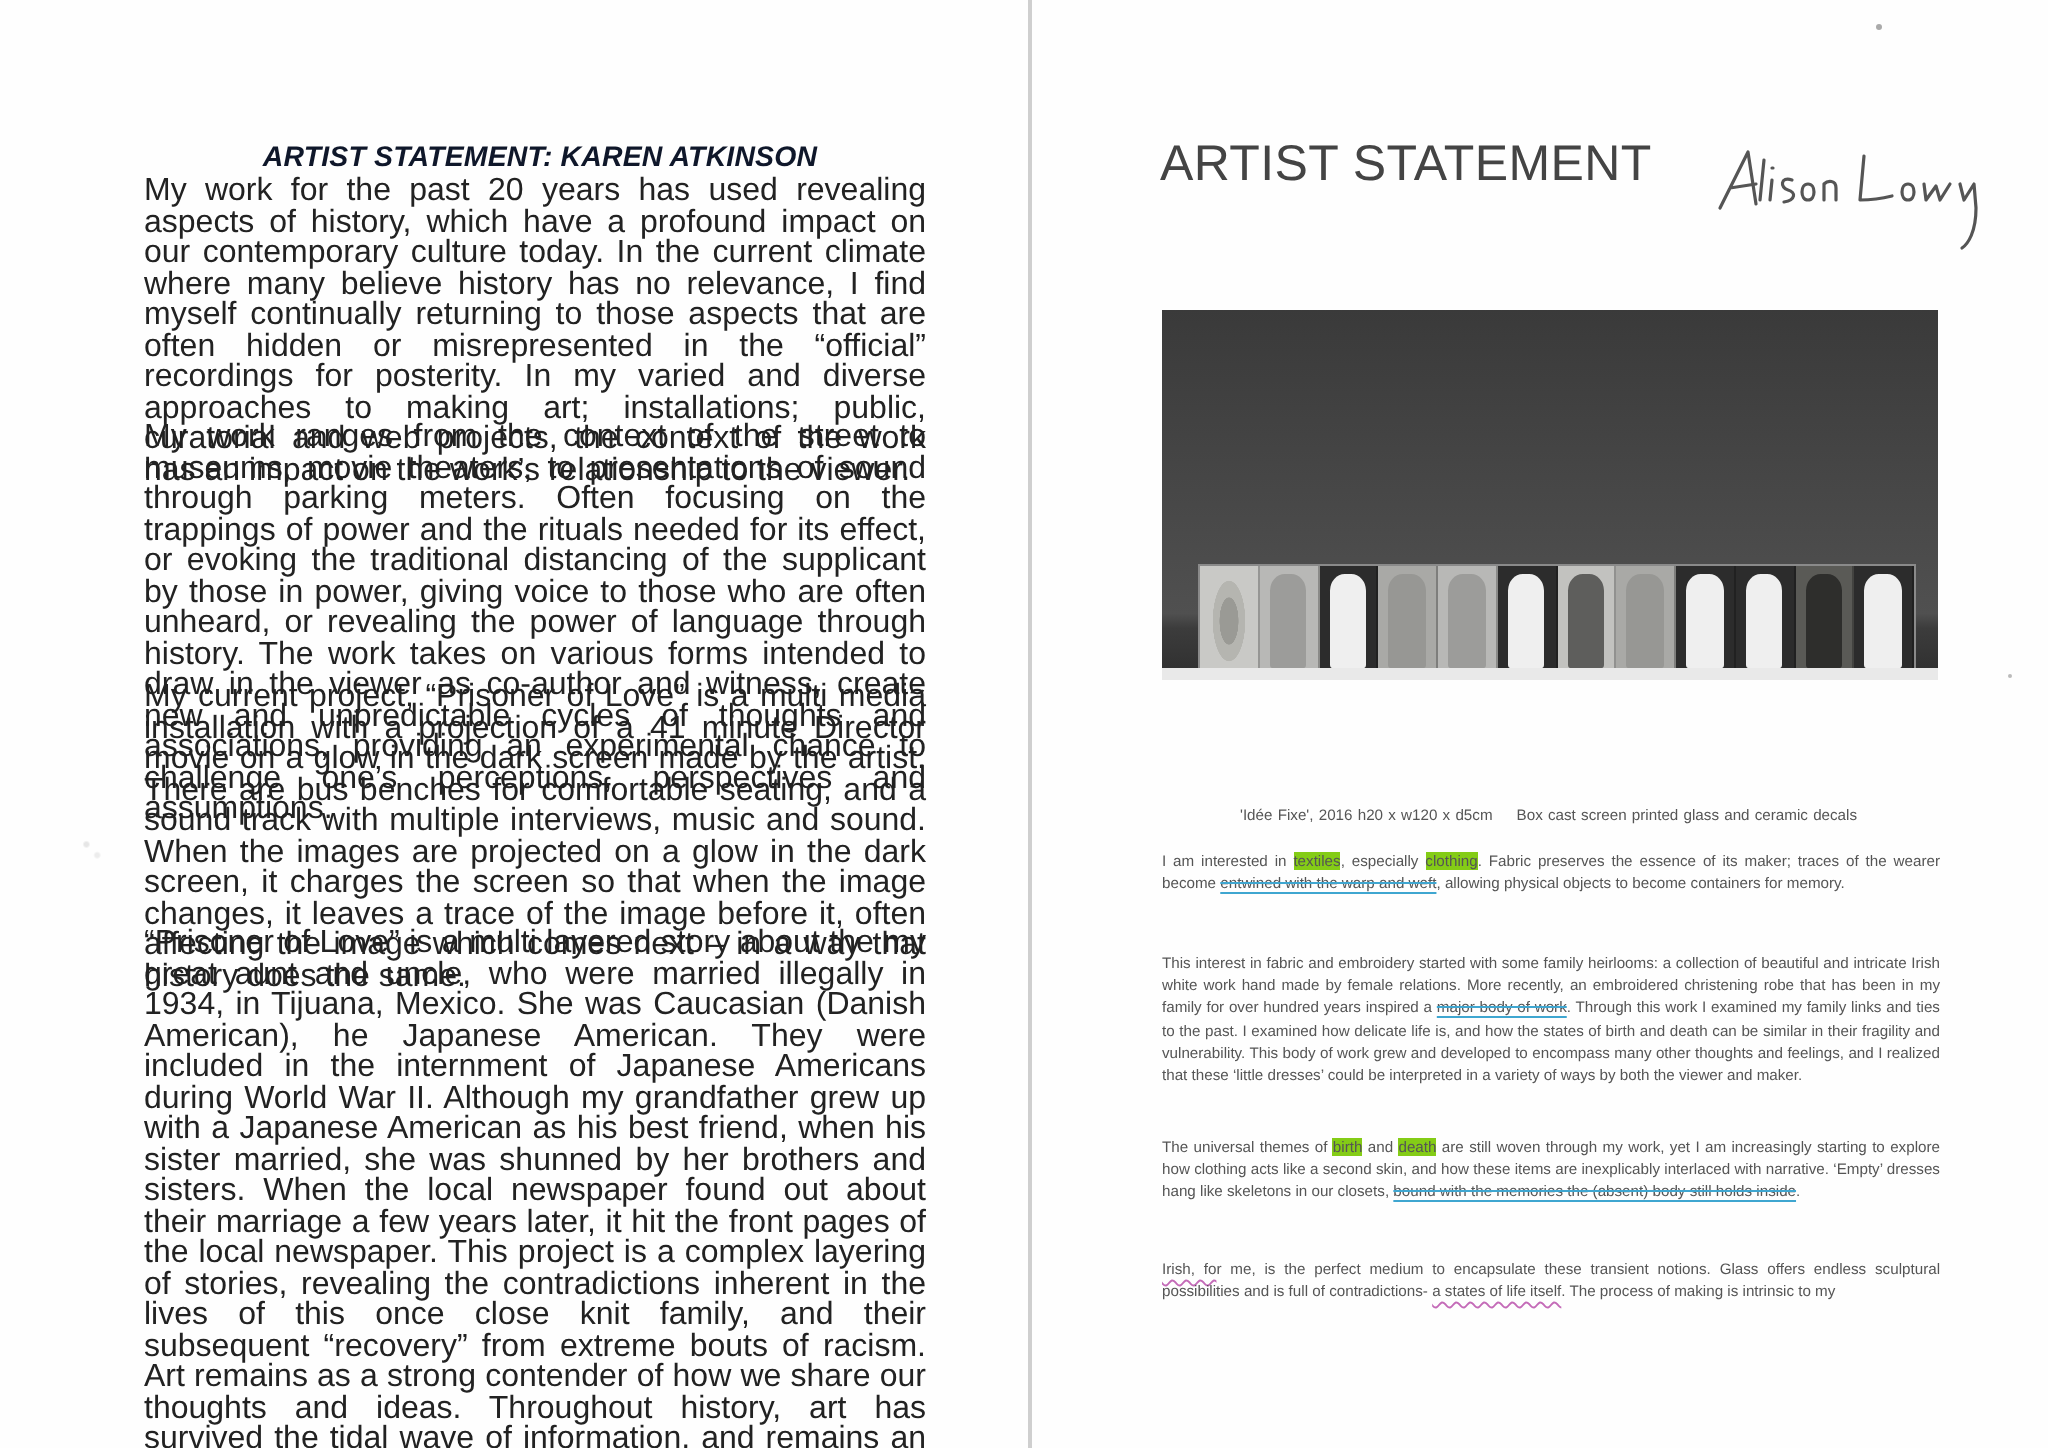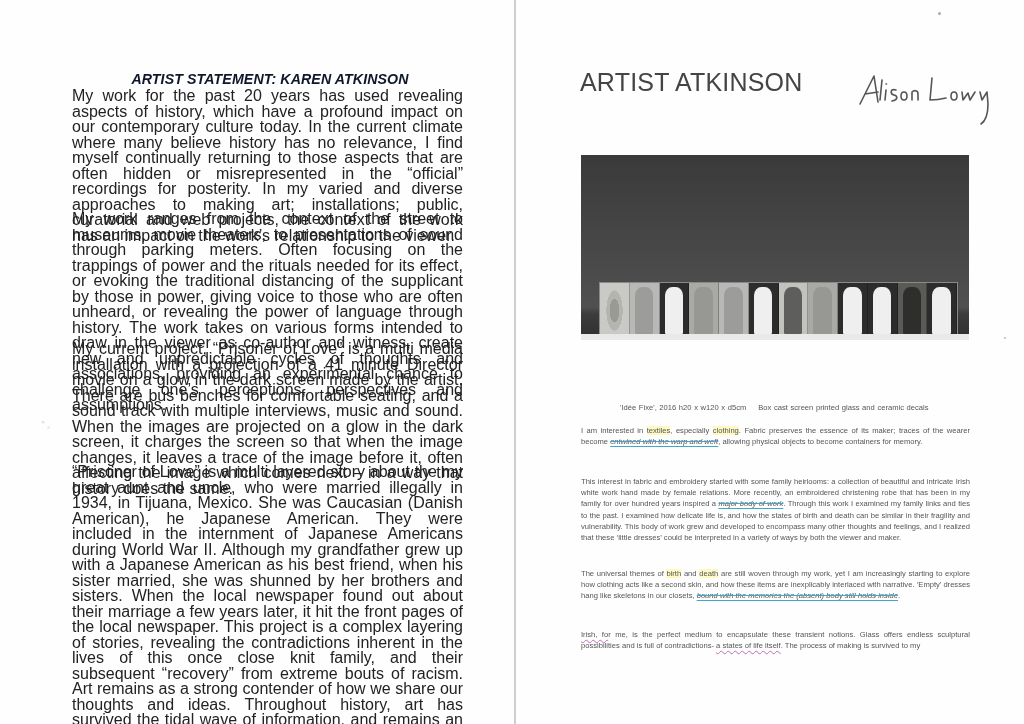--- a/index.html
+++ b/index.html
@@ -48,44 +48,44 @@
   }
   .caption {
     position:absolute; left:620px; top:403px; width:335px;
     font-size:7.6px; color:#555; word-spacing:0.5px; white-space:nowrap;
   }
   .caption .c-gap { display:inline-block; width:12px; }
   .r-para {
     position:absolute; left:581px; width:389px;
     font-size:7.6px; line-height:11.2px; color:#555; text-align:justify;
   }
-  .hl { background:#fef9c3; }
+  .hl { background:#84cc16; }
   .ul { text-decoration-color:#3fa6d0; text-decoration-thickness:1px; text-underline-offset:2px; }
   .ulp { text-decoration: underline wavy; text-decoration-color:#c46bb8; text-decoration-thickness:1px; text-underline-offset:2px; }
-  .strike-ul { text-decoration: underline line-through; text-decoration-color:#3fa6d0; text-underline-offset:2px;font-style:italic; }
+  .strike-ul { text-decoration: underline line-through; text-decoration-color:#3fa6d0; text-underline-offset:2px; }
   .mark-dot { position:absolute; left:938px; top:12px; width:3px; height:3px; background:#aaa; border-radius:50%; }
   .mark-dot2 { position:absolute; left:1004px; top:337px; width:2px; height:2px; background:#bbb; border-radius:50%; }
 </style>
 </head>
 <body>
 
 <div class="page page-left">
   <div class="l-title">ARTIST STATEMENT: KAREN ATKINSON</div>
   <p class="l-para" style="top:88px;margin:0">My work for the past 20 years has used revealing aspects of history, which have a profound impact on our contemporary culture today.  In the current climate where many believe history has no relevance, I find myself continually returning to those aspects that are often hidden or misrepresented in the “official” recordings for posterity.  In my varied and diverse approaches to making art; installations; public, curatorial and web projects, the context of the work has an impact on the work’s relationship to the viewer.</p>
   <p class="l-para" style="top:211px;margin:0">My work ranges from the context of the street to museums, movie theaters, to presentations of sound through parking meters.  Often focusing on the trappings of power and the rituals needed for its effect, or evoking the traditional distancing of the supplicant by those in power, giving voice to those who are often unheard, or revealing the power of language through history.  The work takes on various forms intended to draw in the viewer as co-author and witness, create new and unpredictable cycles of thoughts and associations, providing an experimental chance to challenge one’s perceptions, perspectives and assumptions.</p>
   <p class="l-para" style="top:341px;margin:0">My current project, “Prisoner of Love” is a multi media installation with a projection of a 41 minute Director movie on a glow in the dark screen made by the artist.  There are bus benches for comfortable seating, and a sound track with multiple interviews, music and sound.  When the images are projected on a glow in the dark screen, it charges the screen so that when the image changes, it leaves a trace of the image before it, often affecting the image which comes next – in a way that history does the same.</p>
   <p class="l-para" style="top:464px;margin:0">“Prisoner of Love” is a multi layered story about the my great aunt and uncle, who were married illegally in 1934, in Tijuana, Mexico.  She was Caucasian (Danish American), he Japanese American.  They were included in the internment of Japanese Americans during World War II.  Although my grandfather grew up with a Japanese American as his best friend, when his sister married, she was shunned by her brothers and sisters.  When the local newspaper found out about their marriage a few years later, it hit the front pages of the local newspaper.  This project is a complex layering of stories, revealing the contradictions inherent in the lives of this once close knit family, and their subsequent “recovery” from extreme bouts of racism.  Art remains as a strong contender of how we share our thoughts and ideas.  Throughout history, art has survived the tidal wave of information, and remains an unpredictable source of imagination.  It has the possibilities of changing one’s thoughts, opening new ideas, and borrowing through received ideas so common to our educational system.  I have no grand illusions that art will create a revolution in</p>
   <div class="speck"></div>
 </div>
 
 <div class="divider"></div>
 
 <div class="page page-right"></div>
 
-<div class="r-title">ARTIST ATKINSON</div>
+<div class="r-title">ARTIST STATEMENT</div>
 
 <svg class="signature" viewBox="0 0 160 56">
   <g fill="none" stroke="#555" stroke-width="1.6" stroke-linecap="round" stroke-linejoin="round">
     <path d="M4 32 L18 4 L22 30 M9 22 L22 20"></path>
     <path d="M26 8 L24 28 M30 18 L29 28 M30 12 l0.5 0"></path>
     <path d="M40 18 C34 16 34 22 38 23 C42 24 42 28 36 29"></path>
     <path d="M48 20 C44 20 44 28 48 28 C52 28 52 20 48 20"></path>
     <path d="M56 28 L56 20 C58 18 62 18 62 22 L62 28"></path>
     <path d="M76 6 L74 28 C80 28 86 27 90 26"></path>
     <path d="M98 20 C94 20 94 28 98 28 C102 28 102 20 98 20"></path>
@@ -139,16 +139,16 @@
 <div class="caption">
   <span>'Idée Fixe', 2016 h20 x w120 x d5cm</span><span class="c-gap"></span><span>Box cast screen printed glass and ceramic decals</span>
 </div>
 
 <p class="r-para" style="top:425px;margin:0"><span>I am interested in </span><span class="hl">textiles</span><span>, especially </span><span class="hl">clothing</span><span>. Fabric preserves the essence of its maker; traces of the wearer become </span><span class="strike-ul">entwined with the warp and weft</span><span>, allowing physical objects to become </span><span class="ul">containers for memory</span><span>.</span></p>
 
 <p class="r-para" style="top:476px;margin:0"><span>This interest in fabric and embroidery started with some family heirlooms: a collection of beautiful and intricate Irish white work hand made by female relations. More recently, an embroidered christening robe that has been in my family for over hundred years inspired a </span><span class="strike-ul">major body of work</span><span>. Through this work I examined </span><span class="ul">my family links and ties to the past</span><span>. I examined how </span><span class="ul">delicate life</span><span> is, and how the </span><span class="ul">states of birth and death</span><span> can be similar in their </span><span class="ul">fragility and vulnerability</span><span>. This body of work grew and developed to encompass many other thoughts and feelings, and I realized that these ‘little dresses’ could be interpreted in a variety of ways </span><span class="ul">by both the viewer and maker</span><span>.</span></p>
 
 <p class="r-para" style="top:568px;margin:0"><span>The universal themes of </span><span class="hl">birth</span><span> and </span><span class="hl">death</span><span> are </span><span class="ul">still woven through</span><span> my work, yet I am increasingly starting to explore how </span><span class="ul">clothing acts like a second skin</span><span>, and how these items ar</span><span class="ul">e inexplicably interlaced with narrative</span><span>. </span><span class="ul">‘Empty’ dresses hang like skeletons in our closets</span><span>, </span><span class="strike-ul">bound with the memories the (absent) body still holds inside</span><span>.</span></p>
 
-<p class="r-para" style="top:629px;margin:0"><span class="ulp">Irish, fo</span><span>r me, is the perfect medium to encapsulate these transient notions. Glass offers endless sculptural possibilities and is full of contradictions- </span><span class="ulp">a states of life itself</span><span>. The process of making is survived to my</span></p>
+<p class="r-para" style="top:629px;margin:0"><span class="ulp">Irish, fo</span><span>r me, is the perfect medium to encapsulate these transient notions. Glass offers endless sculptural possibilities and is full of contradictions- </span><span class="ulp">a states of life itself</span><span>. The process of making is intrinsic to my</span></p>
 
 <div class="mark-dot"></div>
 <div class="mark-dot2"></div>
 
 </body></html>

